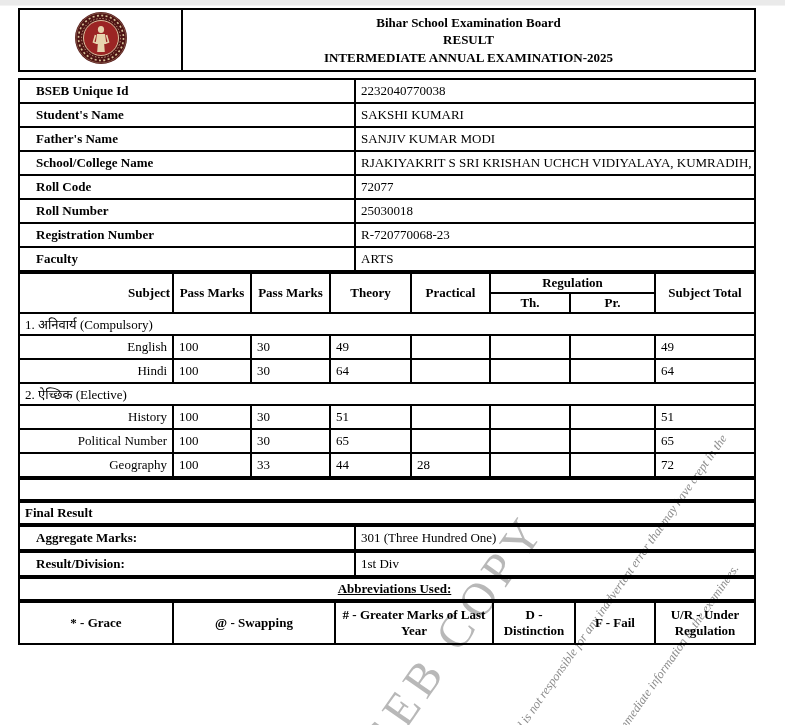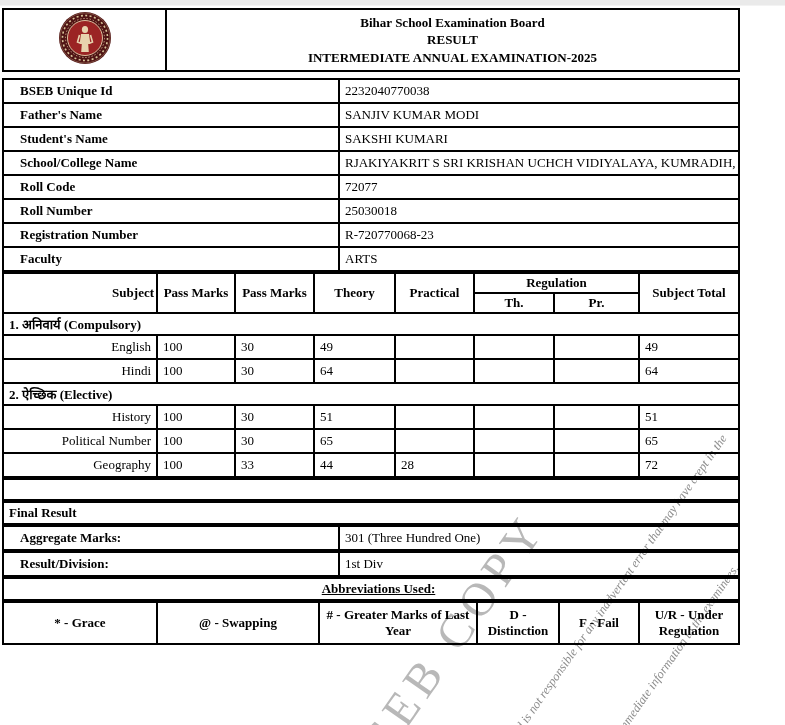--- a/index.html
+++ b/index.html
@@ -16,37 +16,37 @@
     font-family:"Liberation Serif",serif;
   }
   .wm-note{
     position:absolute;transform:rotate(-55deg);transform-origin:0 50%;
     font-size:12.5px;font-style:italic;color:rgba(120,120,120,0.85);white-space:nowrap;
     font-family:"Liberation Serif",serif;
   }
   .wm-note1{left:505px;top:742px;}
   .wm-note2{left:598px;top:756px;}
   
-  .doc{position:absolute;left:2px;top:8px;width:738px;z-index:1;}
+  .doc{position:absolute;left:18px;top:8px;width:738px;z-index:1;}
   table{border-collapse:collapse;width:738px;table-layout:fixed;background:transparent;}
   td,th{border:2px solid #000;font-size:13px;padding:1px 5px;overflow:hidden;background:transparent;vertical-align:middle;}
   
   .hdr-table td{height:58px;}
   .logo-cell{width:151px;text-align:center;}
   .title-cell{text-align:center;font-weight:bold;line-height:1.35;}
   
   .det-table td{height:20px;white-space:nowrap;}
   .lbl{font-weight:bold;width:313px;padding-left:16px;}
   
   .cap-table td{height:18px;font-weight:bold;white-space:nowrap;}
   
   .marks-table th{font-weight:bold;text-align:center;padding:1px 2px;}
   .marks-table td{height:20px;text-align:left;}
   .marks-table td.subj{text-align:right;}
-  .sect{font-weight:bold;text-align:left;height:16px !important;}
+  .sect{font-weight:normal;text-align:left;height:16px !important;}
   
   .fin-table td{height:20px;white-space:nowrap;}
   .pre{white-space:pre;}
   
   .abbr-head td{height:18px;font-weight:bold;text-align:center;padding-left:20px;}
   .abbr-head .und{text-decoration:underline;}
   .abbr-table td{height:36px;font-weight:bold;text-align:center;white-space:normal;line-height:1.25;padding:2px 6px;}
   .gap{height:6px;}
   .spacer-table td{height:17px;}
 </style>
@@ -92,26 +92,26 @@
 
   <div class="gap"></div>
 
   <table class="det-table">
     <tbody>
         <tr>
       <td class="lbl">BSEB Unique Id</td>
       <td>2232040770038</td>
     </tr>
     <tr>
+      <td class="lbl">Student's Name</td>
+      <td>SAKSHI KUMARI</td>
+    </tr>
+    <tr>
       <td class="lbl">Father's Name</td>
       <td>SANJIV KUMAR MODI</td>
-    </tr>
-    <tr>
-      <td class="lbl">Student's Name</td>
-      <td>SAKSHI KUMARI</td>
     </tr>
     <tr>
       <td class="lbl">School/College Name</td>
       <td>RJAKIYAKRIT S SRI KRISHAN UCHCH VIDIYALAYA, KUMRADIH, BANKA</td>
     </tr>
     <tr>
       <td class="lbl">Roll Code</td>
       <td>72077</td>
     </tr>
     <tr>

